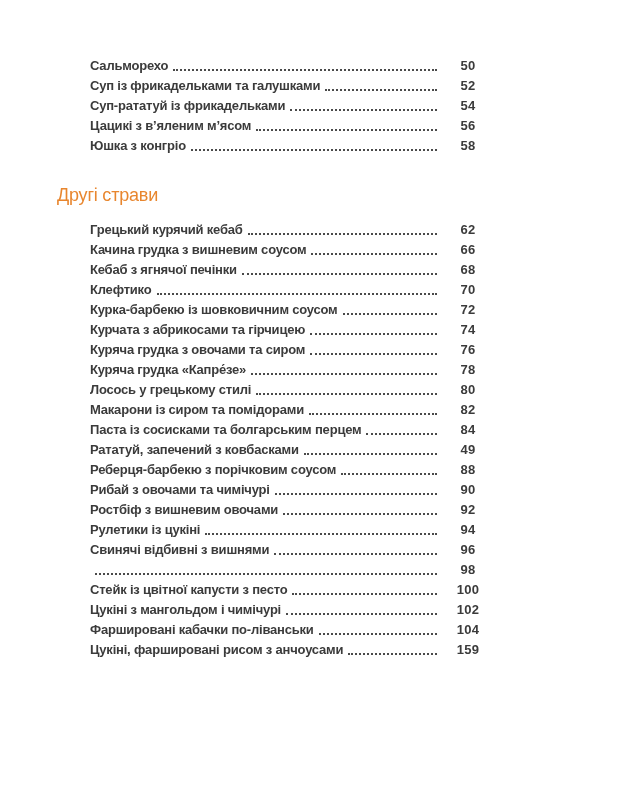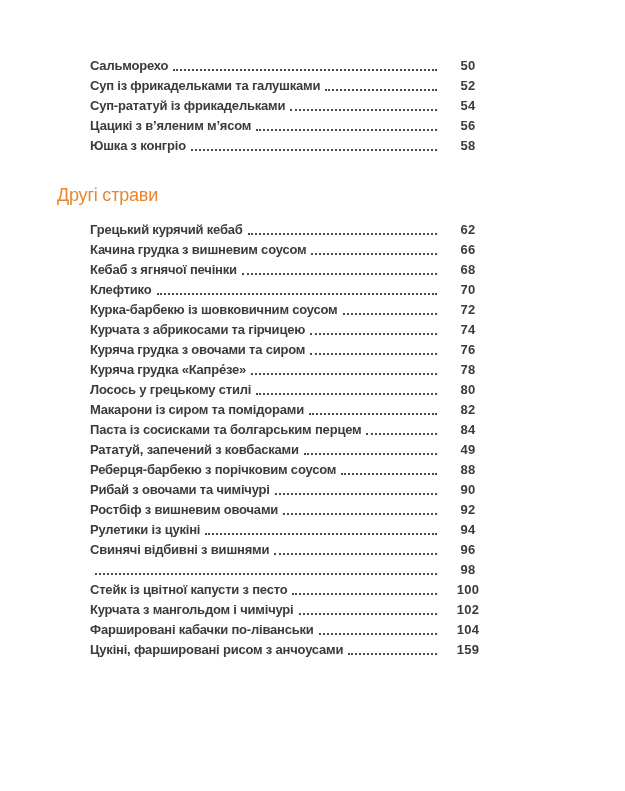--- a/index.html
+++ b/index.html
@@ -200,21 +200,21 @@
         <div class="toc-row">
           <span class="dot-leader"></span>
           <span class="entry-page">98</span>
         </div>
         <div class="toc-row">
           <span class="entry-title">Стейк із цвітної капусти з песто</span>
           <span class="dot-leader"></span>
           <span class="entry-page">100</span>
         </div>
         <div class="toc-row">
-          <span class="entry-title">Курчата з мангольдом і чимічурі</span>
+          <span class="entry-title">Цукіні з мангольдом і чимічурі</span>
           <span class="dot-leader"></span>
           <span class="entry-page">102</span>
         </div>
         <div class="toc-row">
           <span class="entry-title">Фаршировані кабачки по-ліванськи</span>
           <span class="dot-leader"></span>
           <span class="entry-page">104</span>
         </div>
         <div class="toc-row">
           <span class="entry-title">Цукіні, фаршировані рисом з анчоусами</span>

